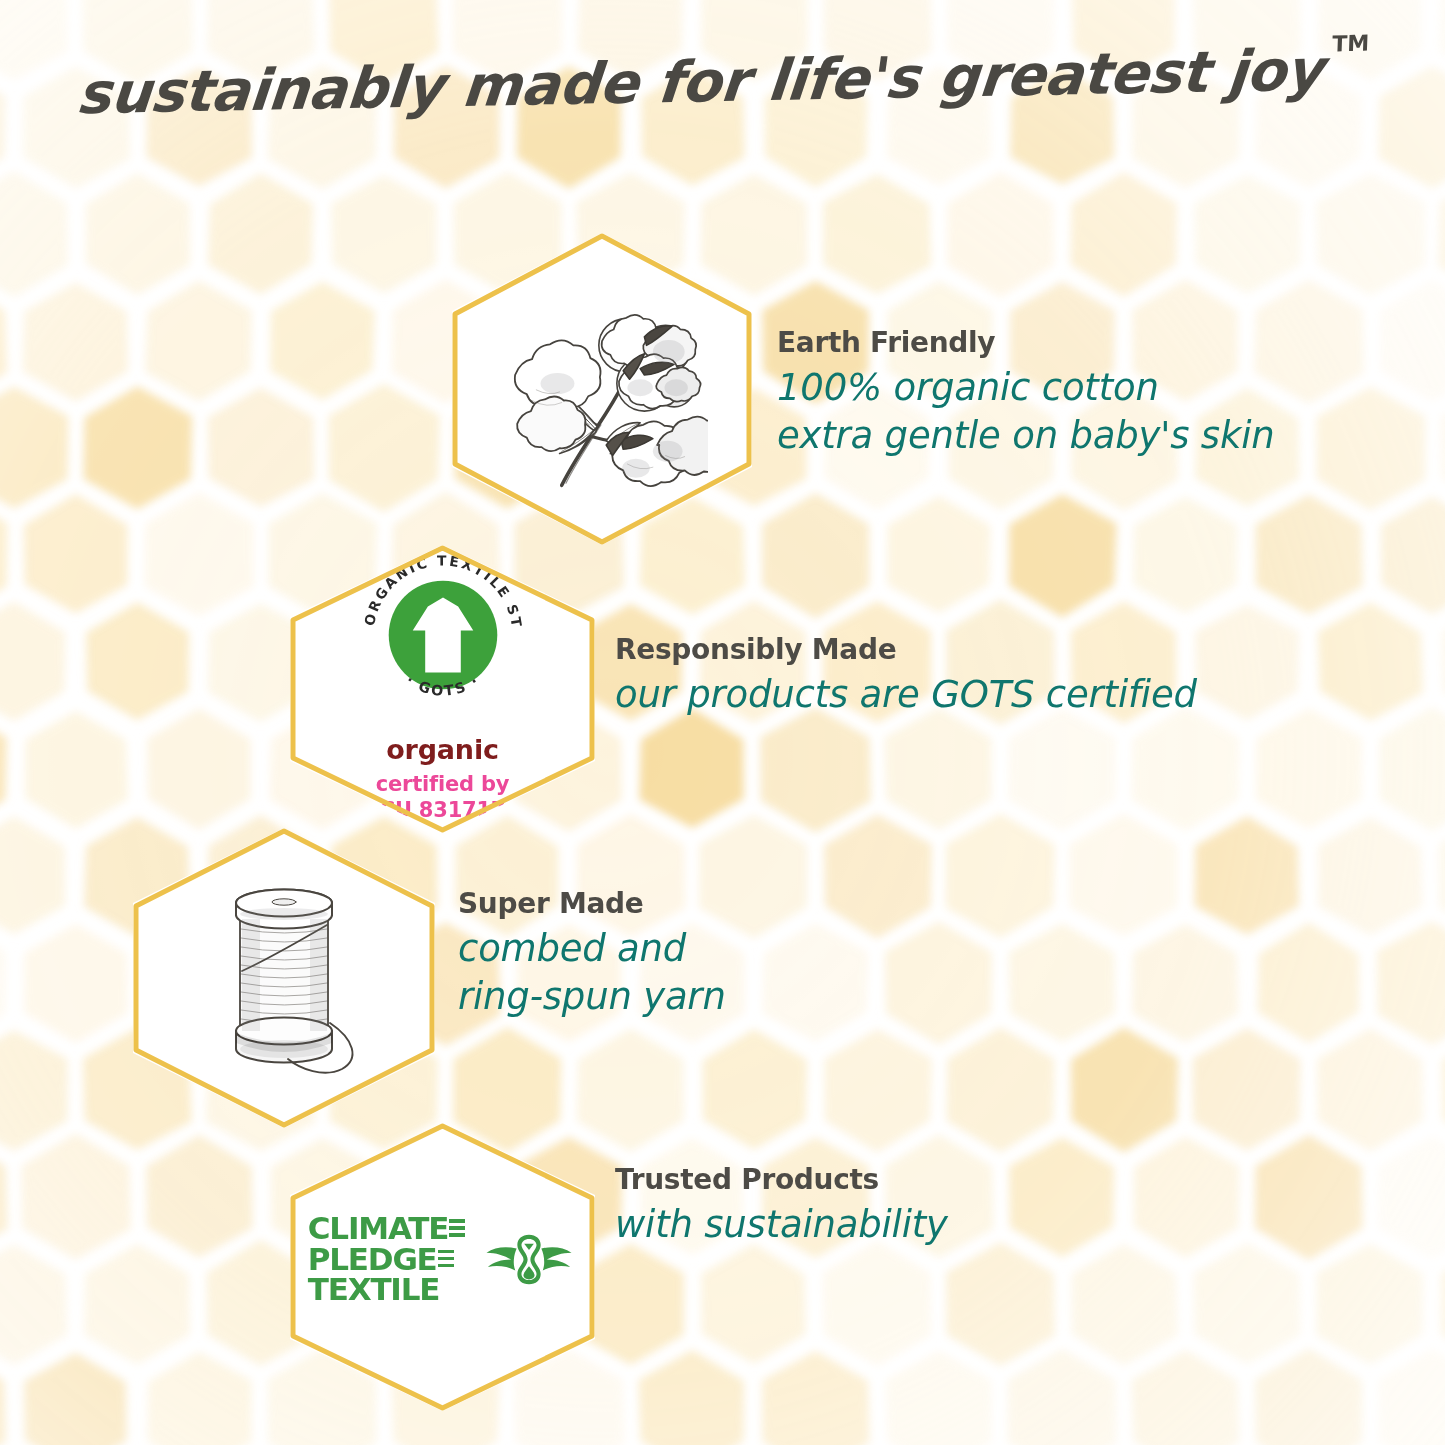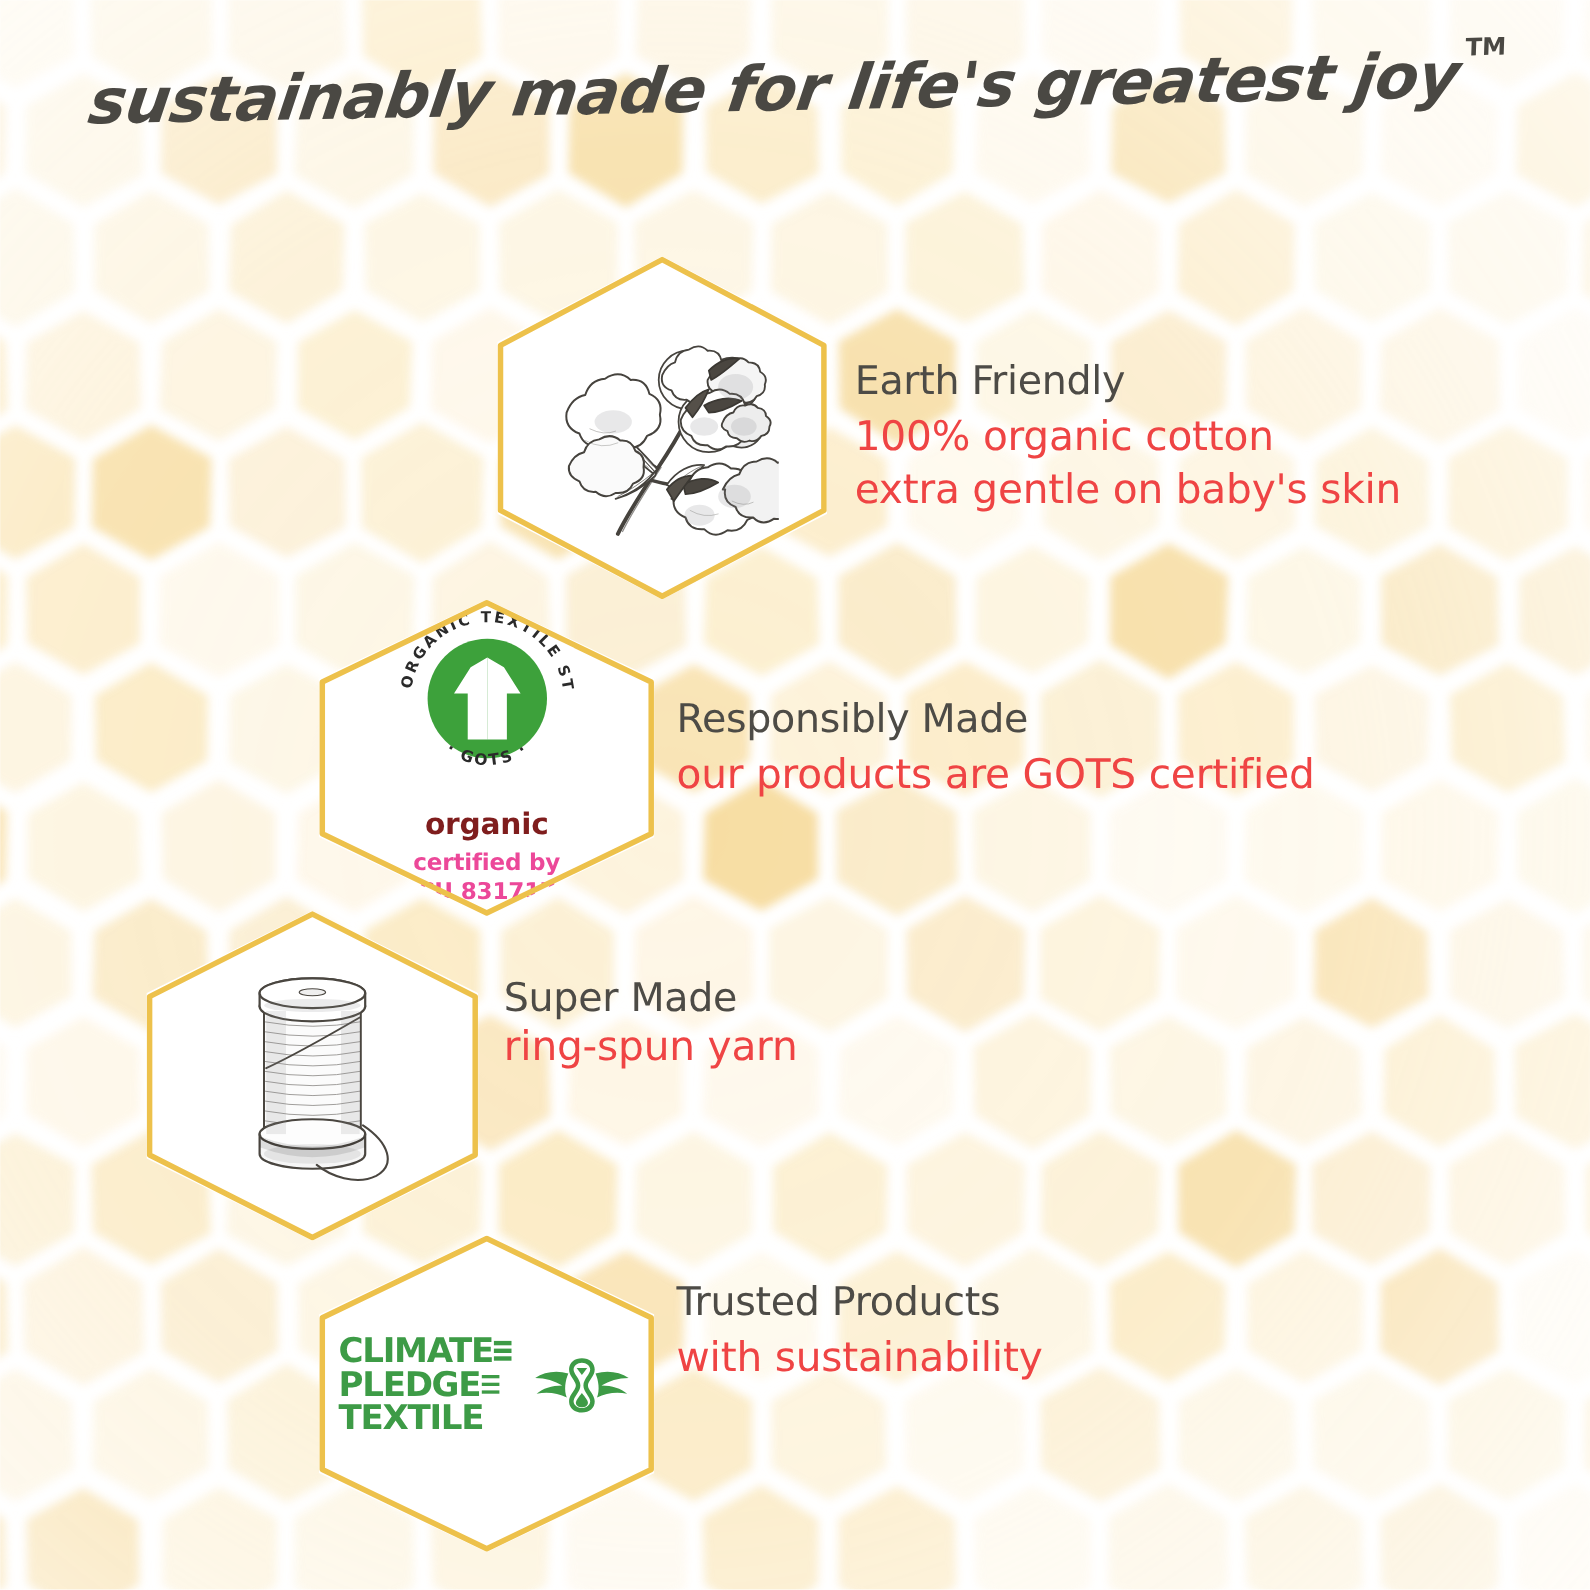--- a/index.html
+++ b/index.html
@@ -74,35 +74,36 @@
     position:relative;
     width:100%; height:100%;
     display:flex;
     align-items:center;
     justify-content:center;
   }
 
   .ftext { position:absolute; }
   .ftitle {
     font-family:"DejaVu Sans", sans-serif;
-    font-weight:400;
-    font-size:36px;
+    font-weight:700;
+    font-size:28px;
     color:#4d4b46;
     letter-spacing:-0.3px;
     line-height:1.12;
     white-space:nowrap;
   }
   .fline {
     font-family:"DejaVu Sans", sans-serif;
     font-weight:400;
     font-size:37px;
-    color:#ef4444;
+    color:#0f766e;
     line-height:1.28;
     letter-spacing:-0.2px;
     white-space:nowrap;
+    font-style:italic;
   }
 
   
   .gots-wrap {
     display:flex;
     flex-direction:column;
     align-items:center;
     transform:translateY(-4px);
   }
   .gots-sub1 {
@@ -576,20 +577,21 @@
         </g>
       </svg>
     </div>
   </div>
   <svg class="hex-border" viewBox="0 0 302 300" style="width:302px;height:300px;">
     <polygon points="151,3 299,78 299,222 151,297 3,222 3,78" fill="none" stroke="#edc14b" stroke-width="5" stroke-linejoin="round"></polygon>
   </svg>
 
   <div class="ftext" style="left:325px; top:60px;">
     <div class="ftitle">Super Made</div>
+    <div class="fline" style="margin-top:6px;">combed and</div>
     <div class="fline">ring-spun yarn</div>
   </div>
 </div>
 
 <div class="feature" style="left:290px; top:1123px; width:1000px; height:288px;">
 
   <div class="hex" style="left:0; top:0; width:305px; height:288px;">
     <div class="hex-inner">
       <div class="cpf-wrap">
         <div class="cpf-words">

